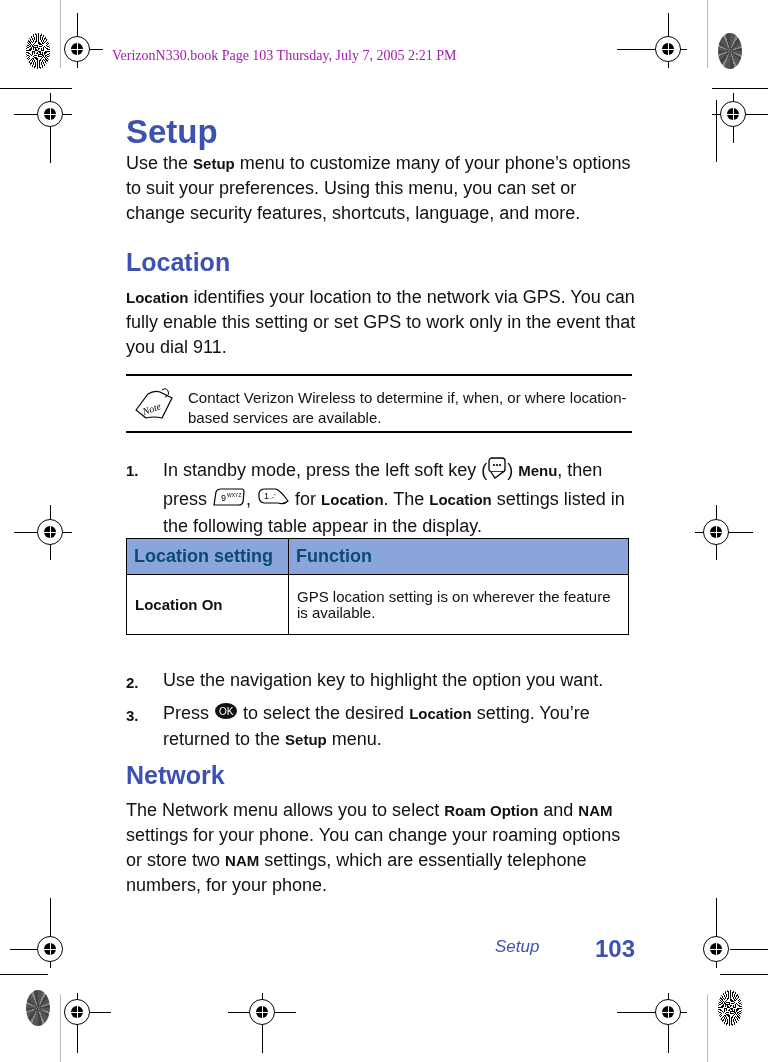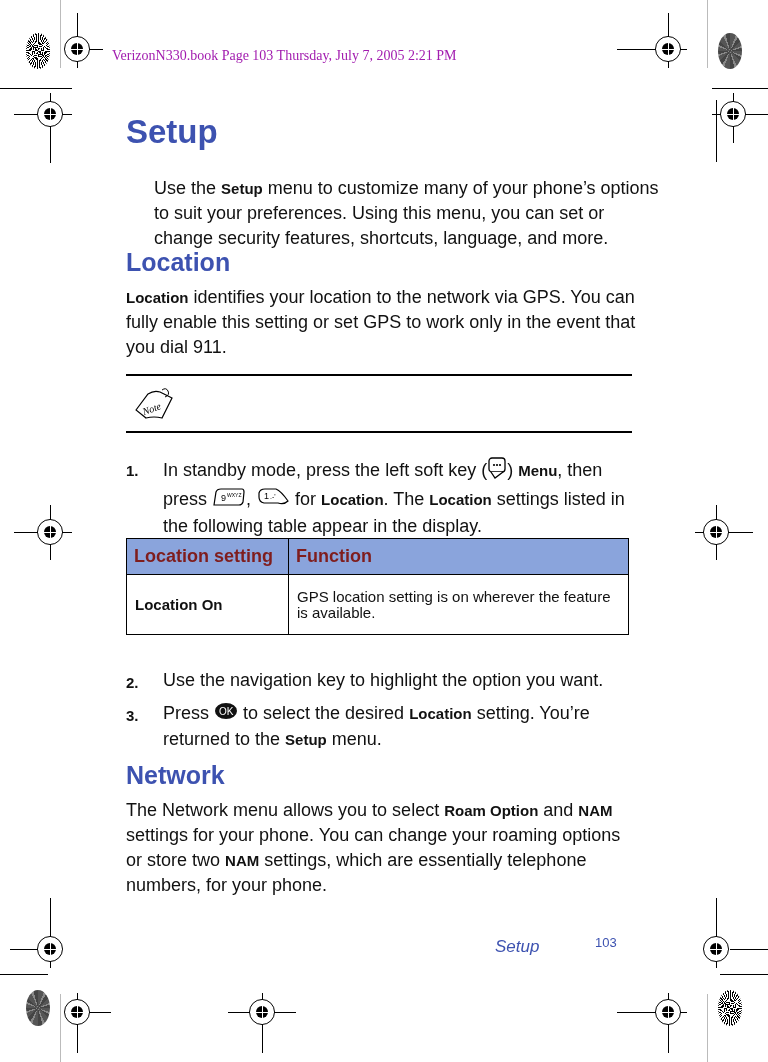--- a/index.html
+++ b/index.html
@@ -32,28 +32,28 @@
   .note-icon { position:absolute; left:6px; top:10px; width:44px; height:36px; }
   .note-text { position:absolute; left:62px; top:12px; font-size:15px; line-height:20px; width:440px; }
 
   .step { position:absolute; left:126px; width:506px; font-size:18px; line-height:25px; }
   .step .num { position:absolute; left:0; top:2px; font-size:15px; font-weight:bold; }
   .step .txt { position:absolute; left:37px; width:470px; }
 
   .key { display:inline-block; vertical-align:middle; position:relative; }
 
   table.loc { position:absolute; left:126px; top:538px; width:503px; border-collapse:collapse; }
-  table.loc th { background:#8aa4dc; color:#7f1d1d; font-size:18px; font-weight:bold; text-align:left;
+  table.loc th { background:#8aa4dc; color:#0c4a6e; font-size:18px; font-weight:bold; text-align:left;
                  height:35px; padding:0 7px; border:1px solid #000; }
   table.loc td { border:1px solid #000; padding:9px 8px; height:41px; font-size:15px; line-height:16px; }
   table.loc td.set { font-weight:bold; width:145px; font-size:15px; }
   table.loc tr.alt td { background:#e8edf8; }
 
   .footer-title { position:absolute; left:495px; top:937px; font-size:17px; font-style:italic; color:#3d52b0; }
-  .footer-page { position:absolute; left:595px; top:935px; font-size:13px; font-weight:normal; color:#3d52b0; }
+  .footer-page { position:absolute; left:595px; top:935px; font-size:24px; font-weight:bold; color:#3d52b0; }
 </style>
 </head>
 <body>
 
 <div>
 
   <div class="greyv" style="left:60px;top:0;height:68px;"></div>
   <div class="greyv" style="left:707px;top:0;height:68px;"></div>
   <div class="star" style="left:26px;top:33px;"></div>
   <div class="star dark" style="left:718px;top:33px;"></div>
@@ -135,32 +135,33 @@
   <div class="hline" style="left:617px;top:1012px;width:70px;"></div>
   <div class="target" style="left:668px;top:1012px;">
       <span class="tv"></span>
     </div>
 </div>
 
 <div class="slug">VerizonN330.book  Page 103  Thursday, July 7, 2005  2:21 PM</div>
 
 <h1 class="title">Setup</h1>
 
-<p class="body" style="top:176px;margin-left:28px;"><span>Use the </span><b class="kw">Setup</b><span> menu to customize many of your phone’s options to suit your preferences. Using this menu, you can set or change security features, shortcuts, language, and more.</span></p>
+<p class="body" style="top:151px;"><span>Use the </span><b class="kw">Setup</b><span> menu to customize many of your phone’s options to suit your preferences. Using this menu, you can set or change security features, shortcuts, language, and more.</span></p>
 
 <h2 class="sec" style="top:248px;">Location</h2>
 
 <p class="body" style="top:285px;"><b class="kw">Location</b><span> identifies your location to the network via GPS. You can fully enable this setting or set GPS to work only in the event that you dial 911.</span></p>
 
 <div class="note">
   <svg class="note-icon" viewBox="0 0 44 36">
     <path d="M4 24 L16 8 Q22 4 28 6 L40 12 L30 32 Q22 30 14 32 Z" fill="#fff" stroke="#000" stroke-width="1.2"></path>
     <path d="M30 4 q4 -3 6 1 q2 4 -3 6" fill="none" stroke="#000" stroke-width="1"></path>
     <text x="10" y="26" font-size="10" font-style="italic" font-family="Liberation Serif, serif" transform="rotate(-20 20 22)">Note</text>
   </svg>
+  <div class="note-text">Contact Verizon Wireless to determine if, when, or where location-based services are available.</div>
 </div>
 
 <div class="step" style="top:456px;">
   <span class="num">1.</span>
   <div class="txt">
     <span>In standby mode, press the left soft key (</span><span class="key"><svg width="20" height="24" viewBox="0 0 20 24">
           <rect x="2" y="2" width="16" height="14" rx="3" fill="#fff" stroke="#000" stroke-width="1.3"></rect>
           <path d="M4 16 L8 22 L16 16" fill="#fff" stroke="#000" stroke-width="1.3"></path>
           <circle cx="7" cy="9" r="1.1"></circle>
           <circle cx="10" cy="9" r="1.1"></circle>

